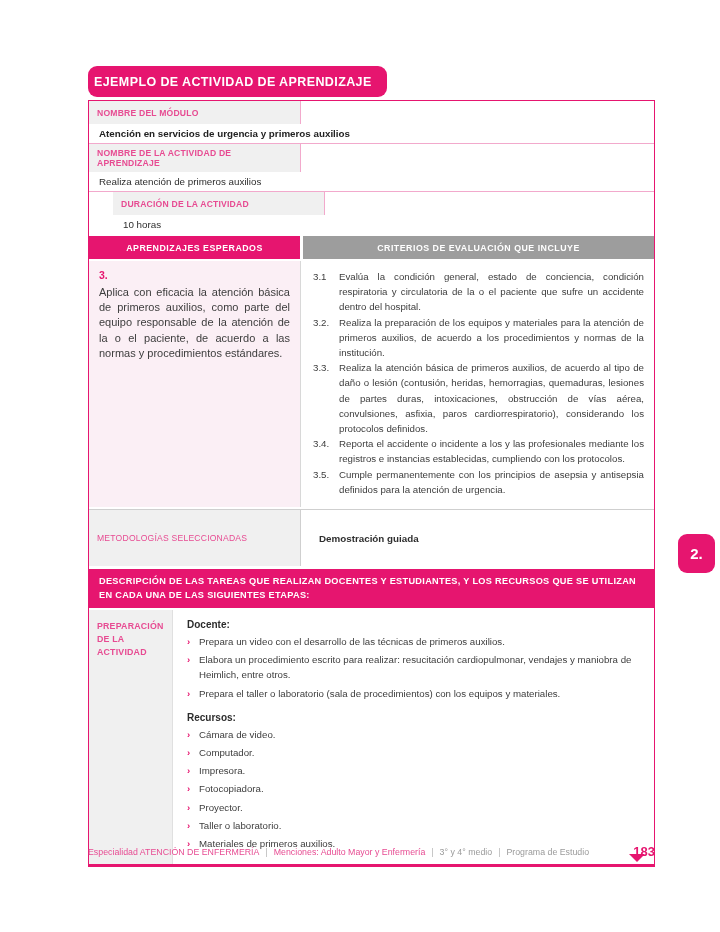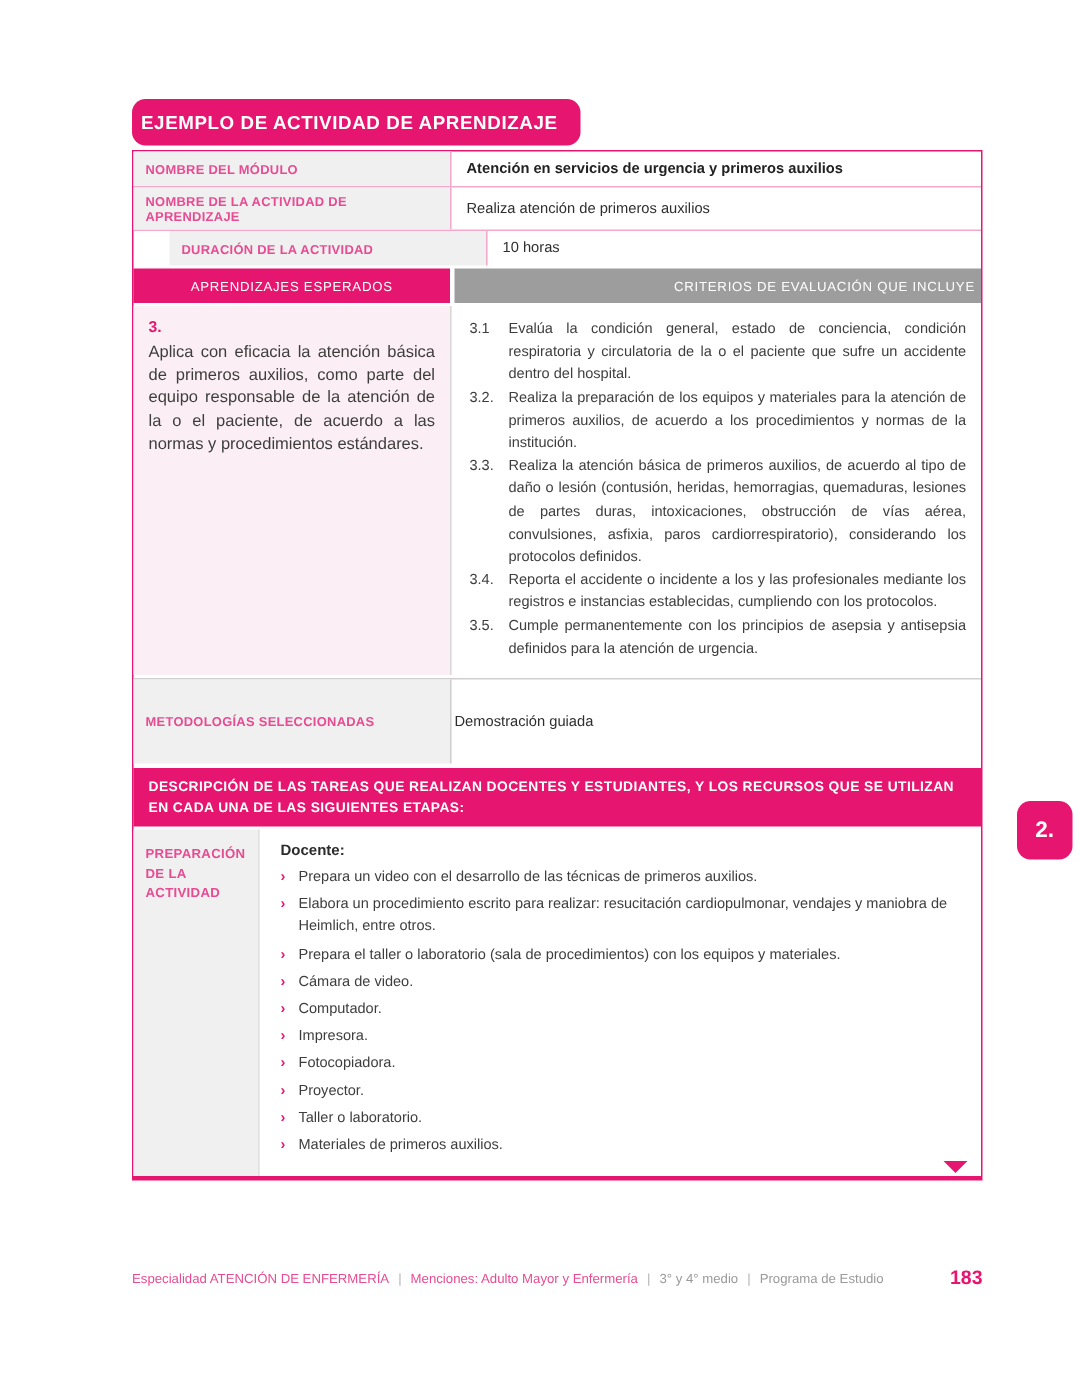--- a/index.html
+++ b/index.html
@@ -20,63 +20,63 @@
     font-size:12.5px;letter-spacing:.4px;
     padding:9px 15px 8px 6px;border-radius:9px;white-space:nowrap;
   }
 
   .tbl{
     position:absolute;left:88px;top:100px;width:567px;
     border:1px solid var(--pink);border-bottom:3px solid var(--pink);
     box-sizing:border-box;background:#fff;
   }
 
-  .info-row{display:flex;border-bottom:1px solid #f2a9cc;}
+  .info-row{display:flex;border-bottom:1px solid #f2a9cc;flex-direction:column;}
   .info-row:nth-of-type(3){border-bottom:none;margin-left:24px;}
   .info-label{
     width:212px;box-sizing:border-box;background:var(--cell-gray);
     color:var(--label-pink);font-size:8.6px;font-weight:bold;letter-spacing:.2px;
     padding:4px 8px;border-right:1px solid #f2a9cc;
     display:flex;align-items:center;min-height:23px;
   }
   .info-value{
     flex:1;font-size:9.8px;color:#2e2e2e;padding:4px 10px;
     display:flex;align-items:center;
   }
   .info-value.bold{font-weight:bold;color:#222;}
 
   .col-headers{display:flex;gap:3px;margin-top:2px;}
   .col-head{
-    color:#fff;font-size:8.8px;font-weight:normal;letter-spacing:.5px;
+    color:#fff;font-size:8.8px;font-weight:bold;letter-spacing:.5px;
     text-align:center;padding:7px 4px 6px;box-sizing:border-box;
   }
   .col-head.left{width:211px;background:var(--pink);}
-  .col-head.right{flex:1;background:var(--gray-head);text-align:right;}
+  .col-head.right{flex:1;background:var(--gray-head);}
 
   .body-row{display:flex;margin-top:2px;}
   .ae-cell{
     width:212px;box-sizing:border-box;background:var(--cell-pink);
     border-right:1px solid #d8d8d8;padding:8px 10px 10px;
   }
   .ae-num{color:var(--pink);font-weight:bold;font-size:10.5px;margin-bottom:4px;}
   .ae-text{font-size:11px;line-height:15.2px;color:var(--txt);text-align:justify;}
   .crit-cell{flex:1;padding:8px 10px 10px 12px;box-sizing:border-box;}
   .crit{
     position:relative;padding-left:26px;font-size:9.7px;line-height:15.2px;
     color:var(--txt);text-align:justify;
   }
   .crit-num{position:absolute;left:0;top:0;}
 
   .meth-row{display:flex;border-top:1px solid #cfcfcf;margin-top:2px;}
   .meth-label{
     width:212px;box-sizing:border-box;background:var(--cell-gray);
-    color:var(--label-pink);font-size:8.6px;font-weight:bold;letter-spacing:.2px;
+    color:var(--label-pink);font-size:8.6px;font-weight:normal;letter-spacing:.2px;
     padding:23px 8px;border-right:1px solid #cfcfcf;display:flex;align-items:center;min-height:24px;
   }
-  .meth-value{flex:1;font-size:9.8px;color:#2e2e2e;padding:5px 2px;display:flex;align-items:center;}
+  .meth-value{flex:1;font-size:9.8px;color:#2e2e2e;padding:5px 18px;display:flex;align-items:center;font-weight:bold;}
 
   .banner{
     margin-top:3px;margin-bottom:2px;background:var(--pink);color:#fff;
     font-weight:bold;font-size:9.2px;line-height:14px;letter-spacing:.3px;
     padding:5px 10px 6px;
   }
 
   .prep-row{display:flex;min-height:226px;}
   .prep-label{
     width:84px;box-sizing:border-box;background:var(--cell-gray);
@@ -184,20 +184,21 @@
         <span>Prepara un video con el desarrollo de las técnicas de primeros auxilios.</span>
       </div>
       <div class="bullet">
         <span class="bullet-marker">›</span>
         <span>Elabora un procedimiento escrito para realizar: resucitación cardiopulmonar, vendajes y maniobra de Heimlich, entre otros.</span>
       </div>
       <div class="bullet">
         <span class="bullet-marker">›</span>
         <span>Prepara el taller o laboratorio (sala de procedimientos) con los equipos y materiales.</span>
       </div>
+      <div class="sec-heading recursos">Recursos:</div>
       <div class="bullet">
         <span class="bullet-marker">›</span>
         <span>Cámara de video.</span>
       </div>
       <div class="bullet">
         <span class="bullet-marker">›</span>
         <span>Computador.</span>
       </div>
       <div class="bullet">
         <span class="bullet-marker">›</span>

